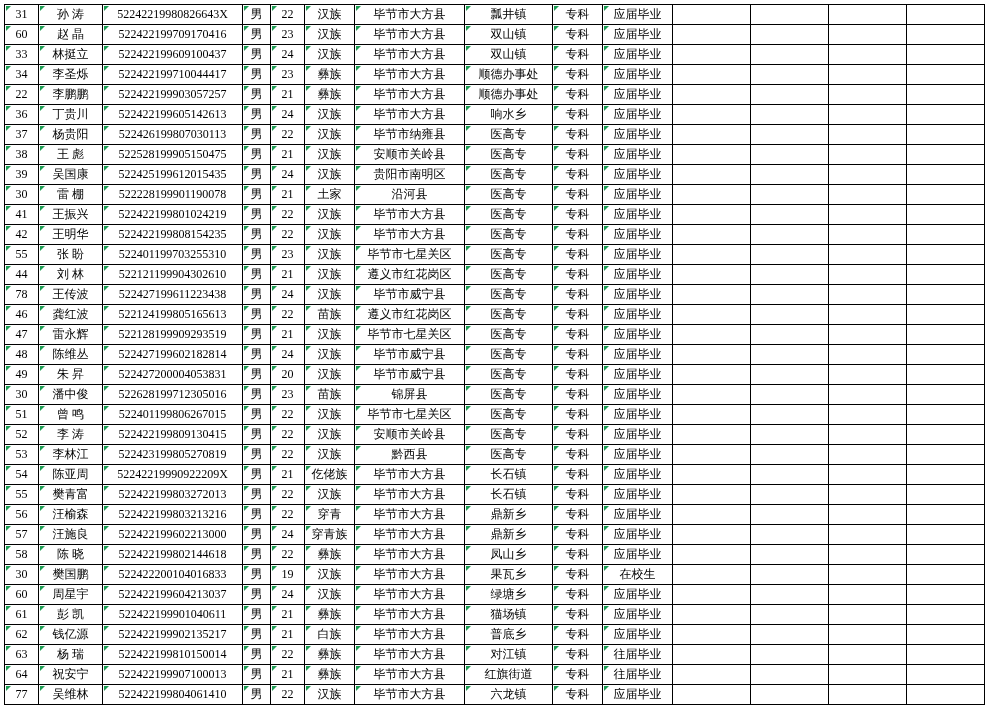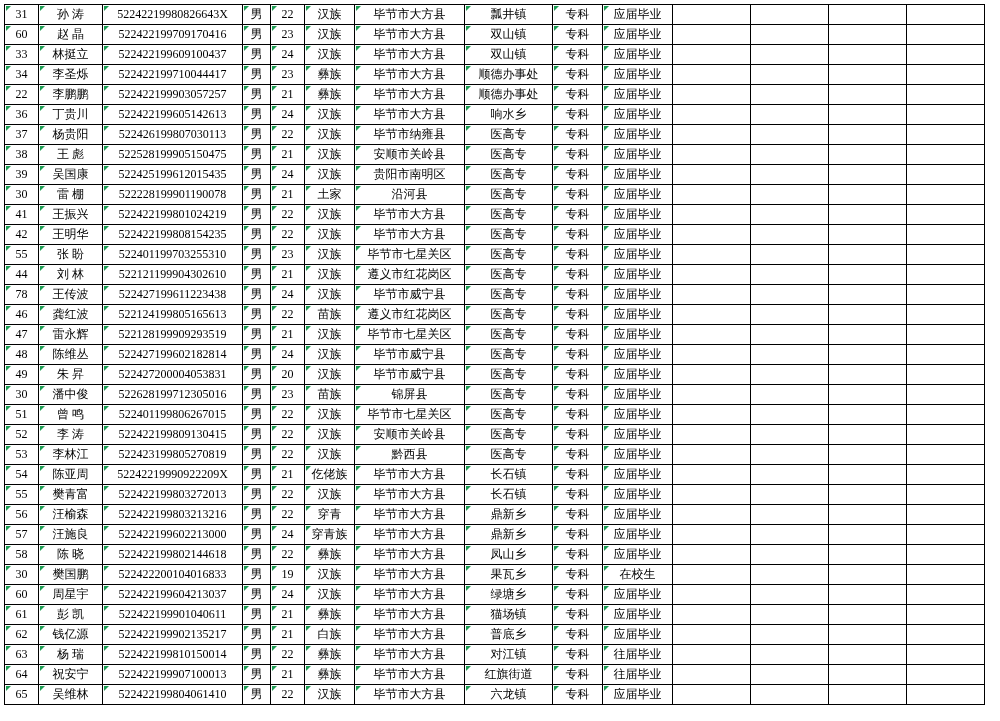--- a/index.html
+++ b/index.html
@@ -616,21 +616,21 @@
         <td><span class="mark"></span><span class="txt">毕节市大方县</span></td>
         <td><span class="mark"></span><span class="txt">红旗街道</span></td>
         <td><span class="mark"></span><span class="txt">专科</span></td>
         <td><span class="mark"></span><span class="txt">往届毕业</span></td>
         <td><span class="txt"></span></td>
         <td><span class="txt"></span></td>
         <td><span class="txt"></span></td>
         <td><span class="txt"></span></td>
       </tr>
       <tr>
-        <td><span class="mark"></span><span class="txt">65</span></td>
+        <td><span class="mark"></span><span class="txt">77</span></td>
         <td><span class="mark"></span><span class="txt">吴维林</span></td>
         <td><span class="mark"></span><span class="txt">522422199804061410</span></td>
         <td><span class="mark"></span><span class="txt">男</span></td>
         <td><span class="mark"></span><span class="txt">22</span></td>
         <td><span class="mark"></span><span class="txt">汉族</span></td>
         <td><span class="mark"></span><span class="txt">毕节市大方县</span></td>
         <td><span class="mark"></span><span class="txt">六龙镇</span></td>
         <td><span class="mark"></span><span class="txt">专科</span></td>
         <td><span class="mark"></span><span class="txt">应届毕业</span></td>
         <td><span class="txt"></span></td>

